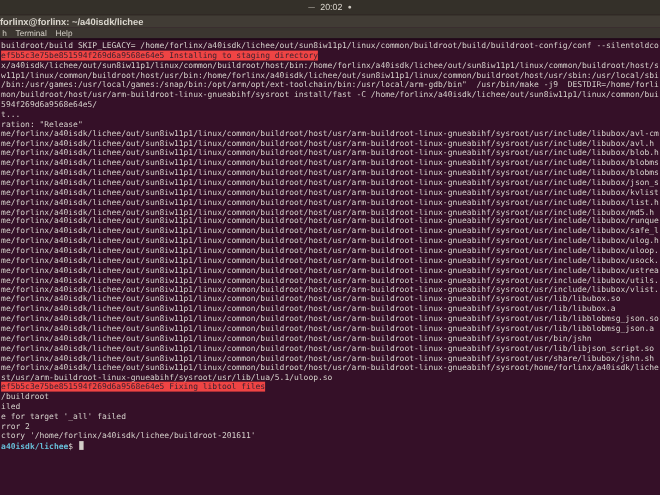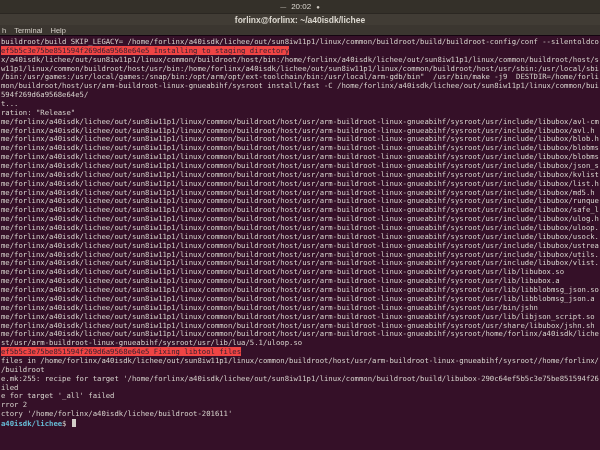--- a/index.html
+++ b/index.html
@@ -12,21 +12,21 @@
   
   .panel{
     height:13px;background:#343029;
     display:flex;align-items:center;justify-content:center;
     color:#dedad2;font-size:8px;gap:5px;
   }
   .panel .indic{font-size:6px;color:#cfcac2;}
   
   .titlebar{
     height:12px;background:#413c35;
-    display:flex;align-items:center;justify-content:center;
+    display:flex;align-items:center;justify-content:flex-start;
     color:#dbd7cf;font-size:8.5px;font-weight:bold;
     border-top:1px solid #2b2722;box-sizing:border-box;
   }
   
   .menubar{
     height:10px;background:#3b3630;
     display:flex;align-items:center;gap:8px;
     color:#d2cdc5;font-size:7.5px;padding-left:2px;
   }
   .menubar .mitem{cursor:default;}
@@ -100,21 +100,19 @@
     <div class="tline">me/forlinx/a40isdk/lichee/out/sun8iw11p1/linux/common/buildroot/host/usr/arm-buildroot-linux-gnueabihf/sysroot/usr/lib/libubox.so</div>
     <div class="tline">me/forlinx/a40isdk/lichee/out/sun8iw11p1/linux/common/buildroot/host/usr/arm-buildroot-linux-gnueabihf/sysroot/usr/lib/libubox.a</div>
     <div class="tline">me/forlinx/a40isdk/lichee/out/sun8iw11p1/linux/common/buildroot/host/usr/arm-buildroot-linux-gnueabihf/sysroot/usr/lib/libblobmsg_json.so</div>
     <div class="tline">me/forlinx/a40isdk/lichee/out/sun8iw11p1/linux/common/buildroot/host/usr/arm-buildroot-linux-gnueabihf/sysroot/usr/lib/libblobmsg_json.a</div>
     <div class="tline">me/forlinx/a40isdk/lichee/out/sun8iw11p1/linux/common/buildroot/host/usr/arm-buildroot-linux-gnueabihf/sysroot/usr/bin/jshn</div>
     <div class="tline">me/forlinx/a40isdk/lichee/out/sun8iw11p1/linux/common/buildroot/host/usr/arm-buildroot-linux-gnueabihf/sysroot/usr/lib/libjson_script.so</div>
     <div class="tline">me/forlinx/a40isdk/lichee/out/sun8iw11p1/linux/common/buildroot/host/usr/arm-buildroot-linux-gnueabihf/sysroot/usr/share/libubox/jshn.sh</div>
     <div class="tline">me/forlinx/a40isdk/lichee/out/sun8iw11p1/linux/common/buildroot/host/usr/arm-buildroot-linux-gnueabihf/sysroot/home/forlinx/a40isdk/liche</div>
     <div class="tline">st/usr/arm-buildroot-linux-gnueabihf/sysroot/usr/lib/lua/5.1/uloop.so</div>
     <div class="tline"><span class="hl">ef5b5c3e75be851594f269d6a9568e64e5 Fixing libtool files</span></div>
-    <div class="tline">files in /home/forlinx/a40isdk/lichee/out/sun8iw11p1/linux/common/buildroot/host/usr/arm-buildroot-linux-gnueabihf/sysroot//home/forlinx/</div>
     <div class="tline">/buildroot</div>
-    <div class="tline">e.mk:255: recipe for target '/home/forlinx/a40isdk/lichee/out/sun8iw11p1/linux/common/buildroot/build/libubox-290c64ef5b5c3e75be851594f26</div>
     <div class="tline">iled</div>
     <div class="tline">e for target '_all' failed</div>
     <div class="tline">rror 2</div>
     <div class="tline">ctory '/home/forlinx/a40isdk/lichee/buildroot-201611'</div>
     <div class="tline"><span class="ppath">a40isdk/lichee</span><span class="pdollar">$ </span><span class="cursor"></span></div>
   </div>
 
 </body></html>

